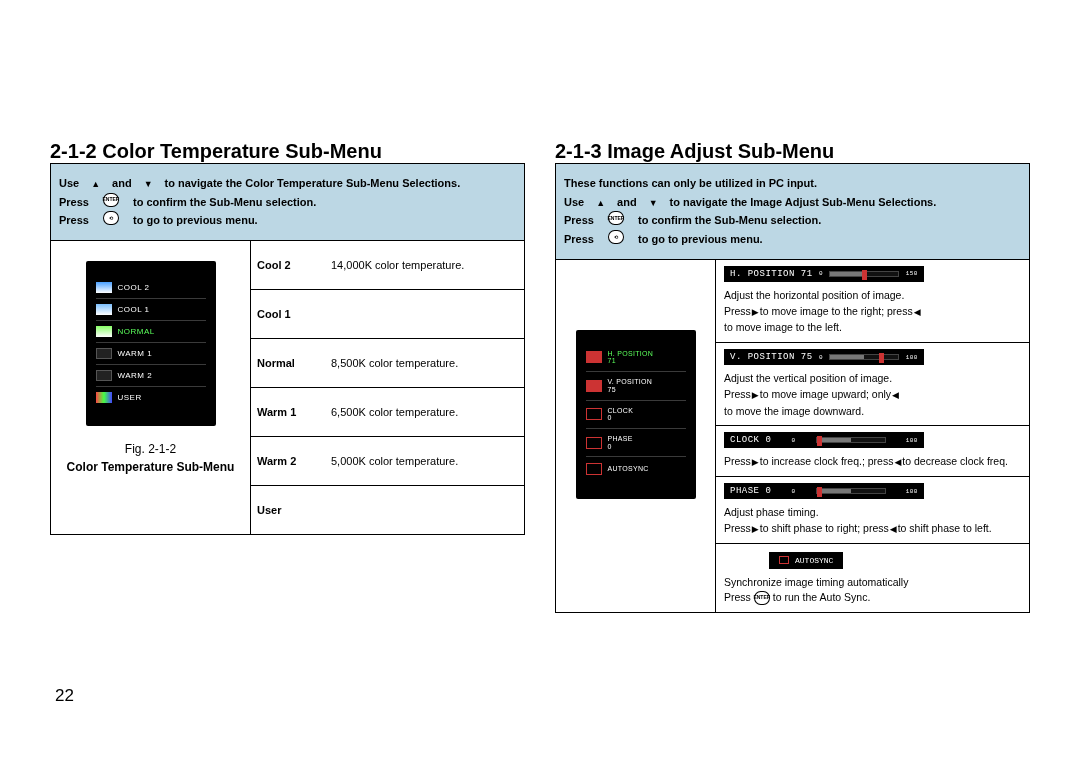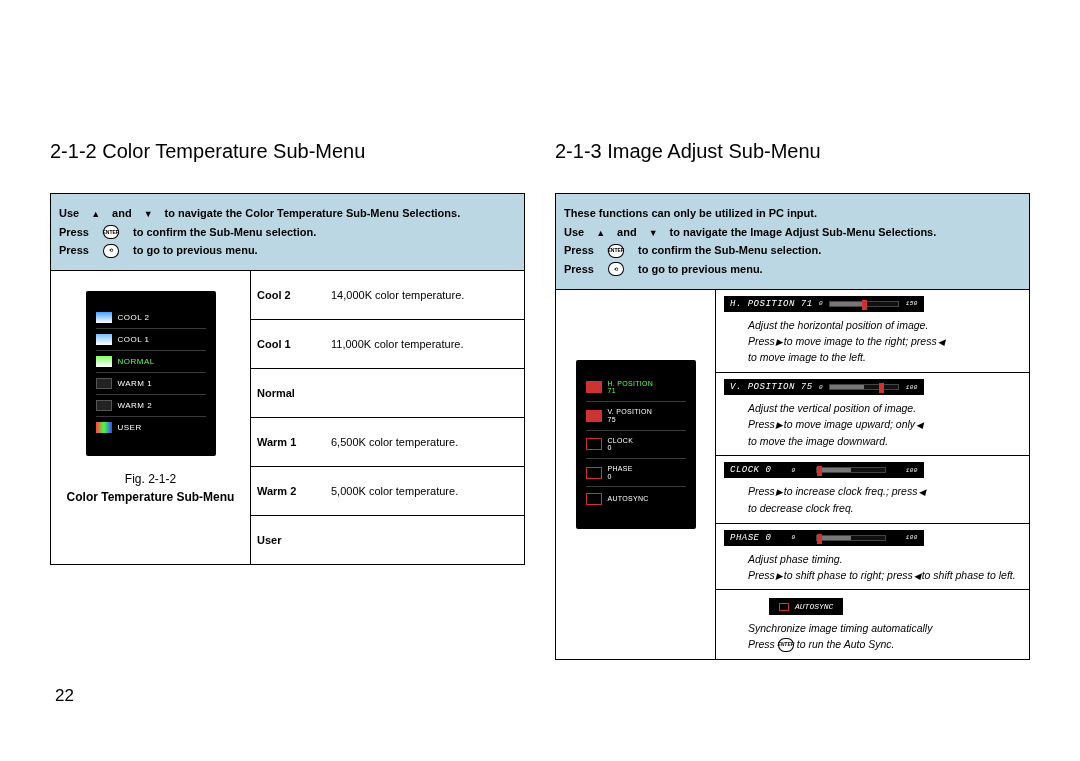--- a/index.html
+++ b/index.html
@@ -13,32 +13,31 @@
   }
   .columns {
     display: flex;
     gap: 30px;
   }
   .col {
     flex: 1;
   }
   .heading {
     font-size: 20px;
-    font-weight: normal;
-    margin-bottom: 30px;
+    font-weight: bold;
   }
   .instr-box {
     border: 1px solid #000;
     background: #bcd7e4;
     padding: 10px 8px;
     font-size: 11px;
     line-height: 1.7;
     font-weight: bold;
   }
-  .instr-box .line { display: flex; align-items: center; flex-wrap: wrap; gap: 12px;}
+  .instr-box .line { display: flex; flex-wrap: wrap; gap: 12px;}
   .iconcircle {
     display: inline-flex;
     align-items: center;
     justify-content: center;
     width: 16px; height: 14px;
     border: 1px solid #000;
     border-radius: 50% / 60%;
     font-size: 5px;
     font-weight: bold;
     background: #fff;
@@ -132,21 +131,20 @@
     border: 1px solid #c33;
     display: inline-block;
     flex-shrink: 0;
   }
   .osd2-item.sel .osd2-ico { background: #c33; }
   .osd2-lines { display:flex; flex-direction:column; line-height:1.1;}
   
   .right-cell .det {
     border-bottom: 1px solid #000;
     padding: 6px 8px 6px 8px;
-    font-style: italic;
   }
   .right-cell .det:last-child { border-bottom:none; }
   .bar {
     background: #000;
     color: #fff;
     font-size: 9px;
     font-family: "Courier New", monospace;
     padding: 3px 6px;
     display: flex;
     align-items: center;
@@ -164,21 +162,21 @@
   }
   .bar .mb .knob{
     position:absolute; top:-2px; width:5px; height:10px; background:#c33;
   }
   .autosyncbtn{
     background:#000; color:#fff; font-size:8px; padding:4px 10px;
     display:inline-flex; align-items:center; gap:6px; margin:2px 0 6px 45px;
     font-family: "Courier New", monospace;
   }
   .autosyncbtn .pl{ width:10px;height:8px;border:1px solid #c33; display:inline-block;}
-  .smalltxt { font-size: 10.5px; line-height:1.5;margin-left:24px;}
+  .smalltxt { font-size: 10.5px; line-height:1.5;}
   .smalltxt .line{ display:flex; align-items:center; flex-wrap:wrap; gap:1px;}
   .page-num {
     position: absolute;
     left: 55px;
     bottom: 55px;
     font-size: 17px;
   }
 </style>
 </head>
 <body>
@@ -241,24 +239,24 @@
           <span>Color Temperature Sub-Menu</span>
         </div>
       </div>
       <div class="right-cell">
         <div class="row2">
             <div class="label">Cool 2</div>
             <div class="desc">14,000K color temperature.</div>
           </div>
         <div class="row2">
             <div class="label">Cool 1</div>
-            <div class="desc">11,000K color temperature.</div>
           </div>
         <div class="row2">
             <div class="label">Normal</div>
+            <div class="desc">8,500K color temperature.</div>
           </div>
         <div class="row2">
             <div class="label">Warm 1</div>
             <div class="desc">6,500K color temperature.</div>
           </div>
         <div class="row2">
             <div class="label">Warm 2</div>
             <div class="desc">5,000K color temperature.</div>
           </div>
         <div class="row2">

